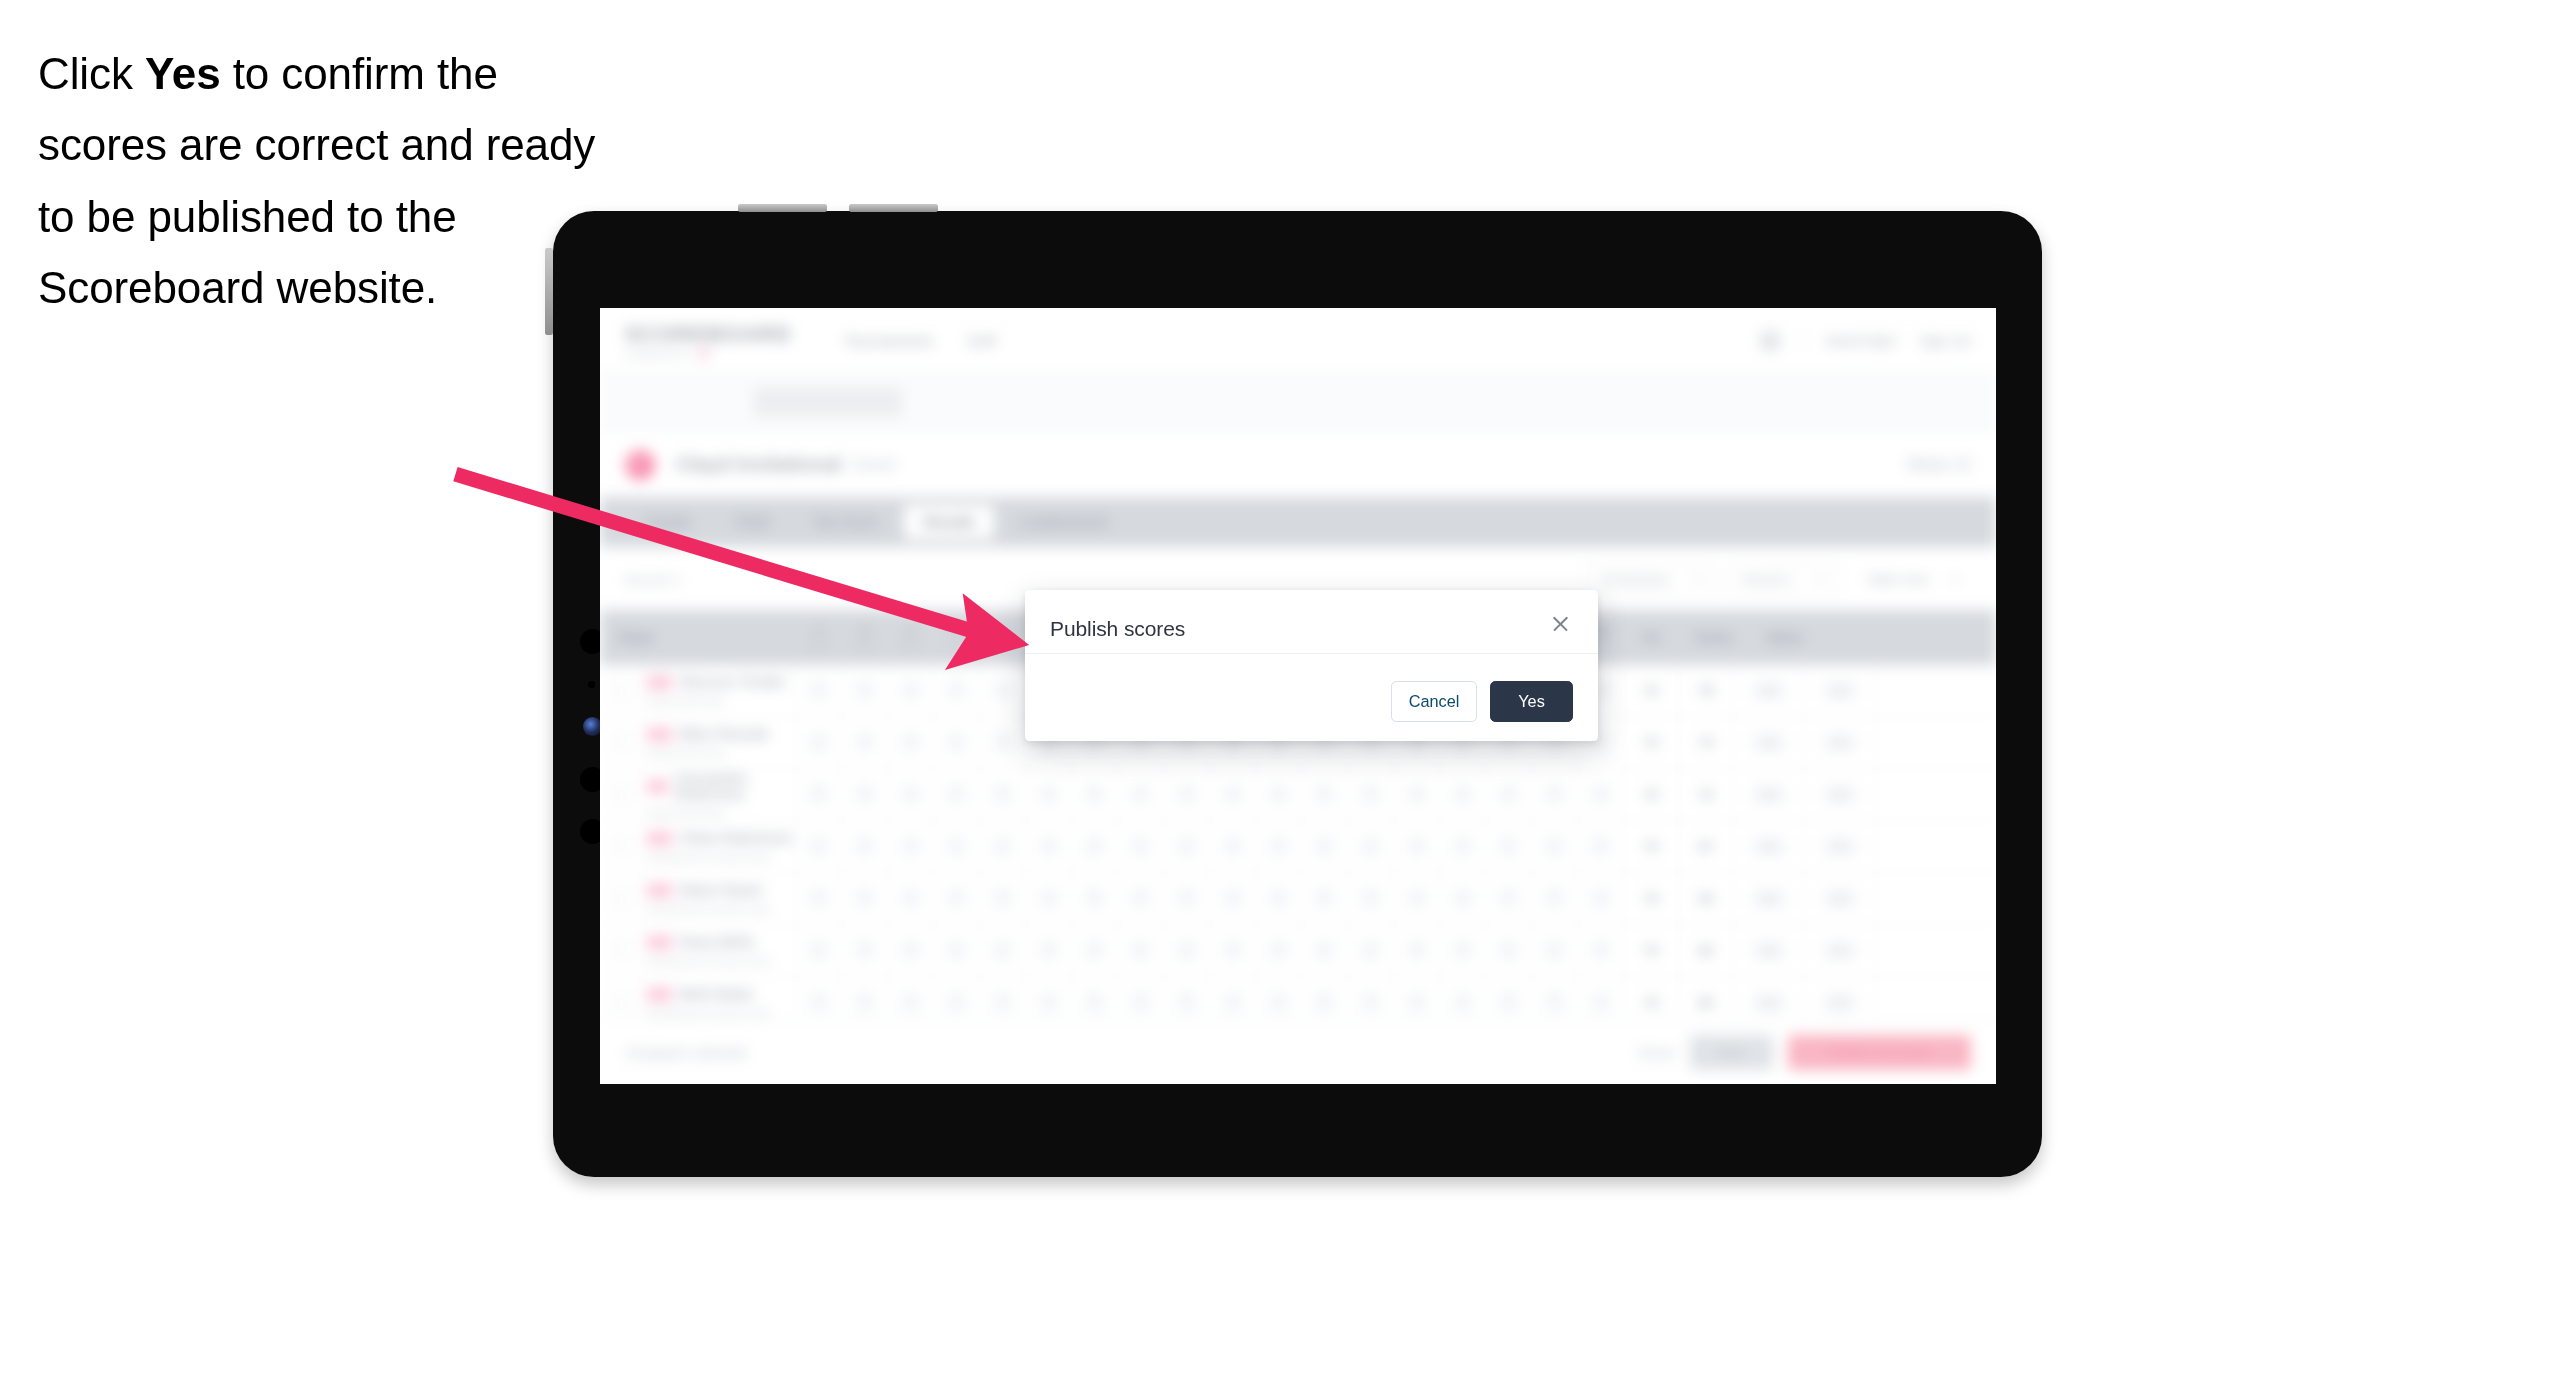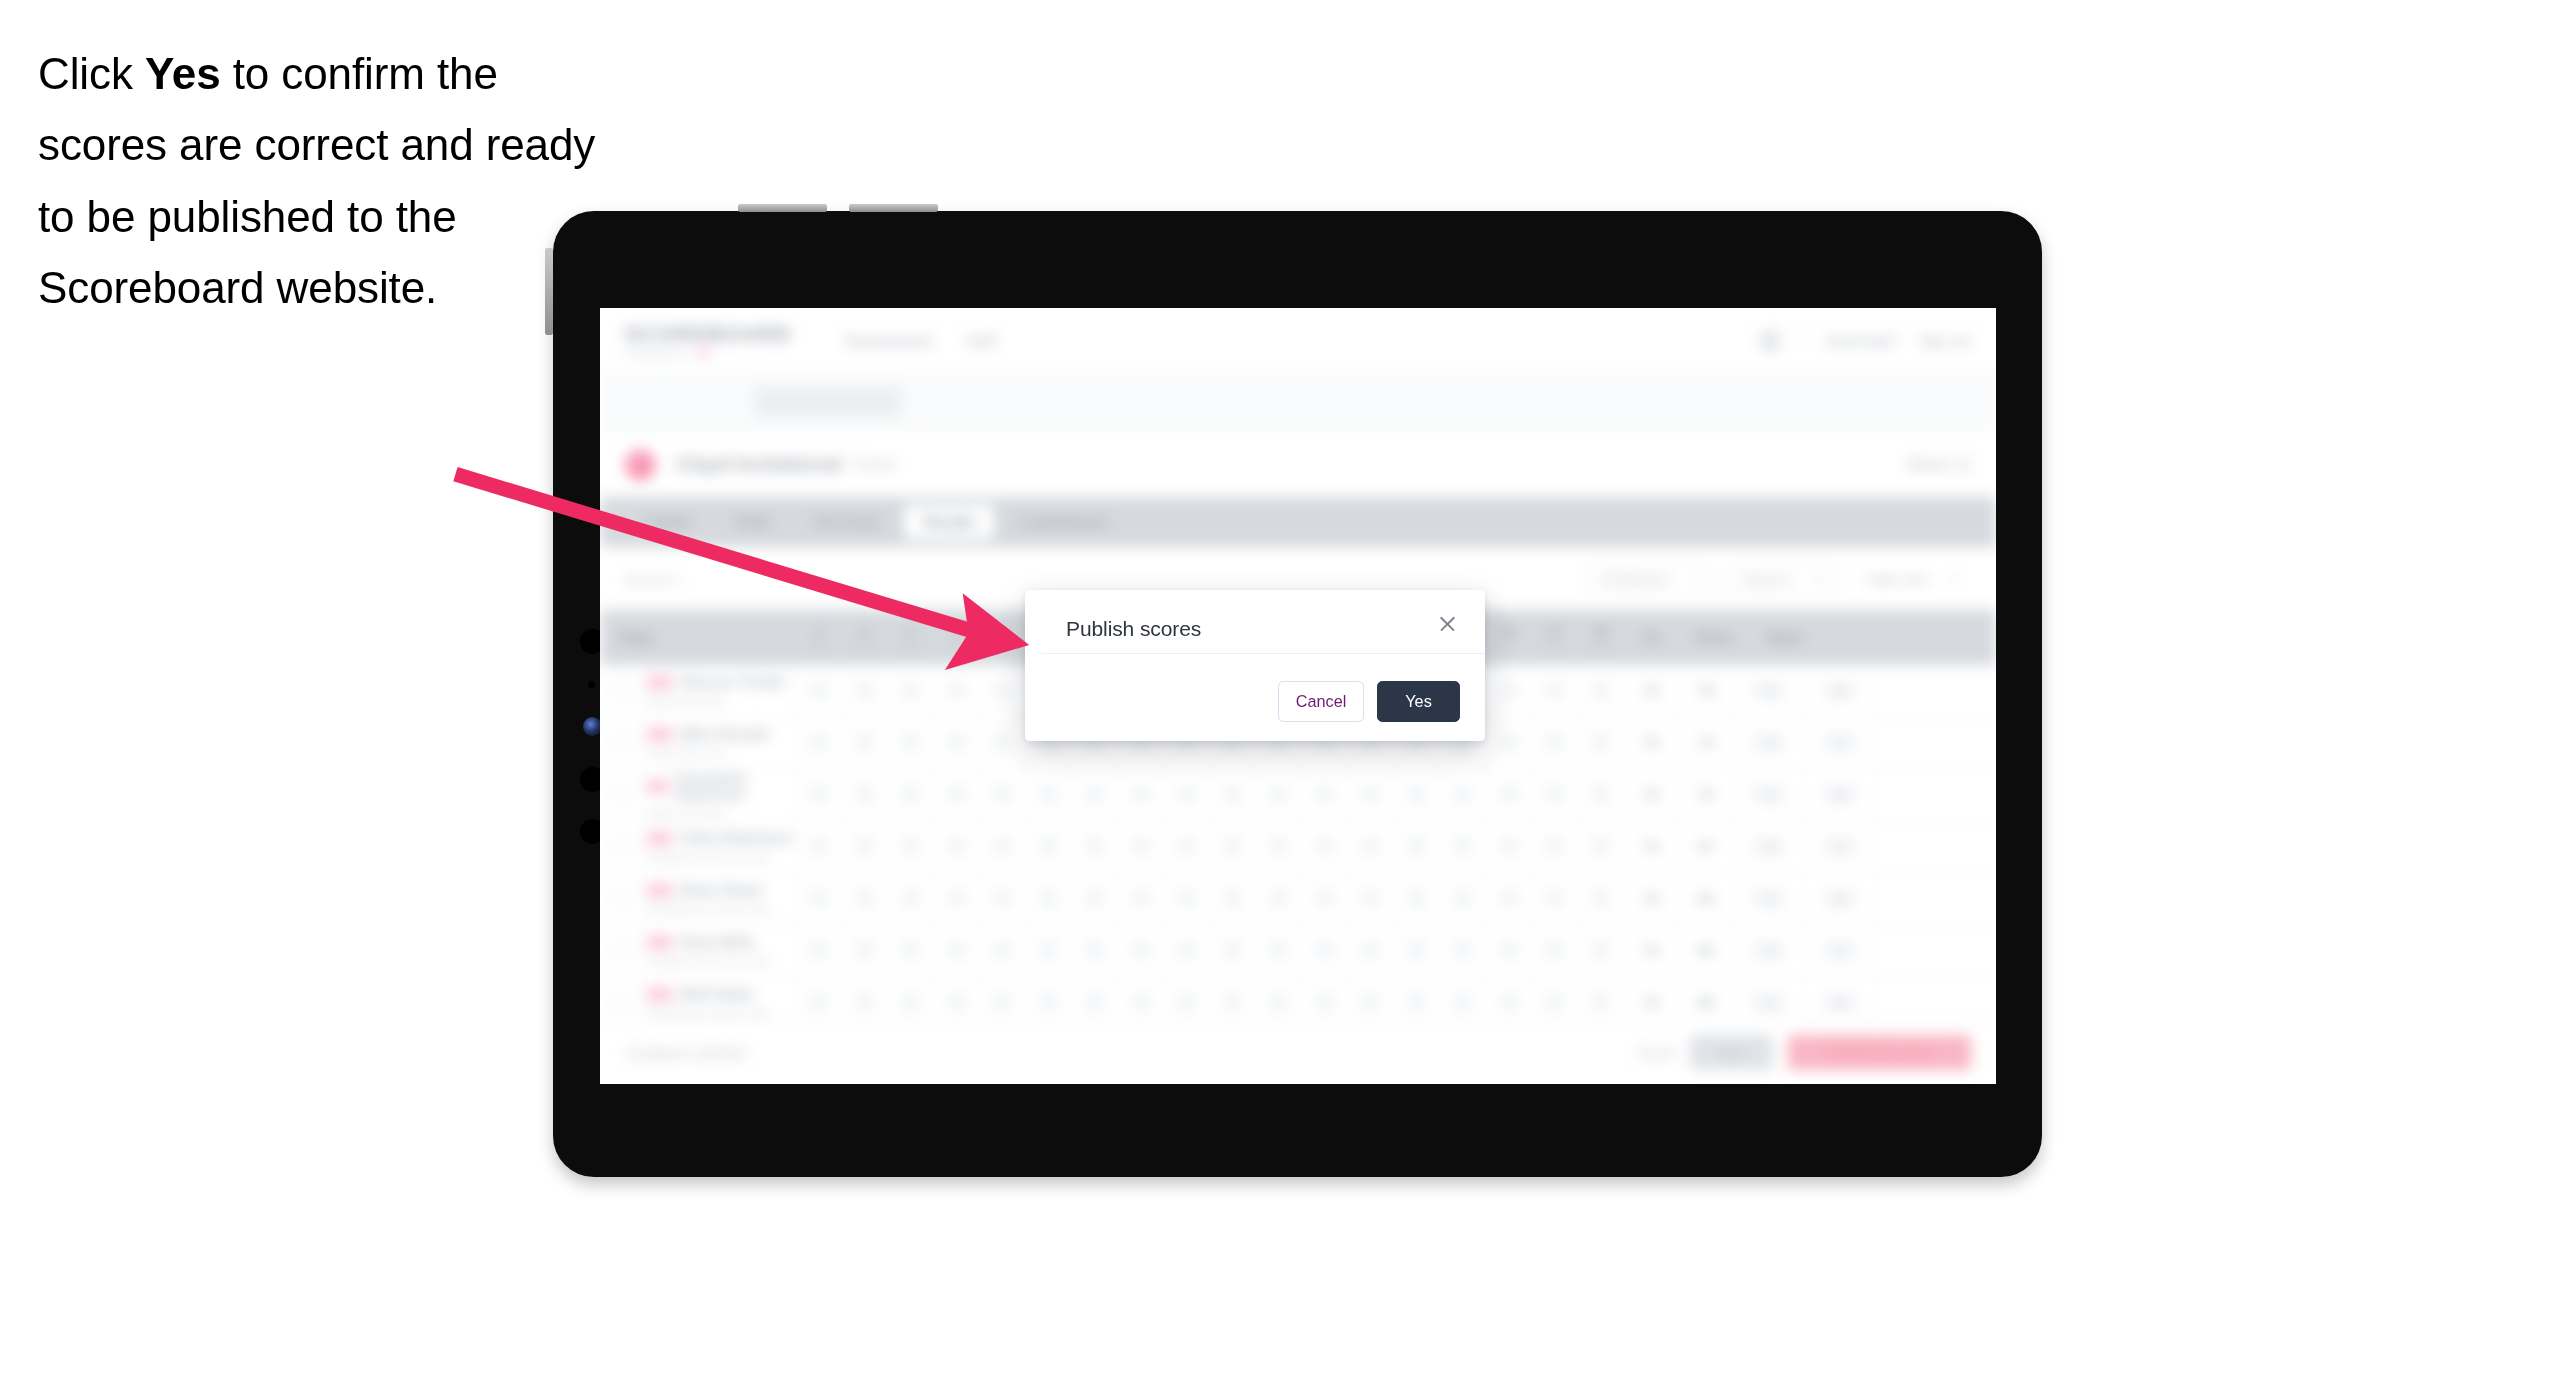--- a/index.html
+++ b/index.html
@@ -173,26 +173,26 @@
   .bb-link { font-size: 14px; color: #c4c9d0; }
   .bb-btn { height: 35px; border-radius: 4.4px; display: flex; align-items: center;
             justify-content: center; padding: 0 19px; font-size: 13.3px; }
   .bb-btn.grey { background: #e0e3e7; color: #b6bbc2; width: 83px; }
   .bb-btn.pink { background: #f9b6c4; color: #f08ba3; width: 183px; }
 
   
   #modal {
     position: absolute;
     left: 425px; top: 282px;
-    width: 460px;
+    width: 573px;
     background: #ffffff;
     border-radius: 4.4px;
     box-shadow: 0 10.4px 30px rgba(32,40,55,0.20), 0 2.2px 7.4px rgba(32,40,55,0.10);
     z-index: 10;
-    padding: 6px 0 19px 16px;
+    padding: 6px 0 19px 0;
   }
   .modal-head {
     display: flex; align-items: flex-start;
     padding: 21px 25px 12px 25px;
     border-bottom: 0.7px solid #eef0f3;
     margin: 0 0 0 0;
   }
   .modal-title { font-size: 21px; color: #2e3440; font-weight: 400; letter-spacing: -0.1px; }
   .modal-close {
     margin-left: auto; width: 25px; height: 25px; position: relative;
@@ -208,21 +208,21 @@
   .modal-msg { font-size: 15.5px; color: #6b717b; line-height: 1.45; }
   .modal-actions {
     display: flex; justify-content: flex-end; gap: 13.3px;
     padding: 27px 25px 0 25px;
   }
   .btn {
     height: 41px; min-width: 83px; border-radius: 5.2px;
     display: flex; align-items: center; justify-content: center;
     font-size: 16.3px; cursor: pointer; padding: 0 16.3px;
   }
-  .btn-cancel { background: #ffffff; color: #701a75; border: 1.5px solid #d6deef; }
+  .btn-cancel { background: #ffffff; color: #0c4a6e; border: 1.5px solid #d6deef; }
   .btn-yes { background: #2b3648; color: #ffffff; border: 1.5px solid #2b3648; }
 
   
   #arrow { position: absolute; left: 0; top: 0; width: 2576px; height: 1386px;
            pointer-events: none; z-index: 40; }
 </style>
 </head>
 <body>
 
 <div id="stage">

